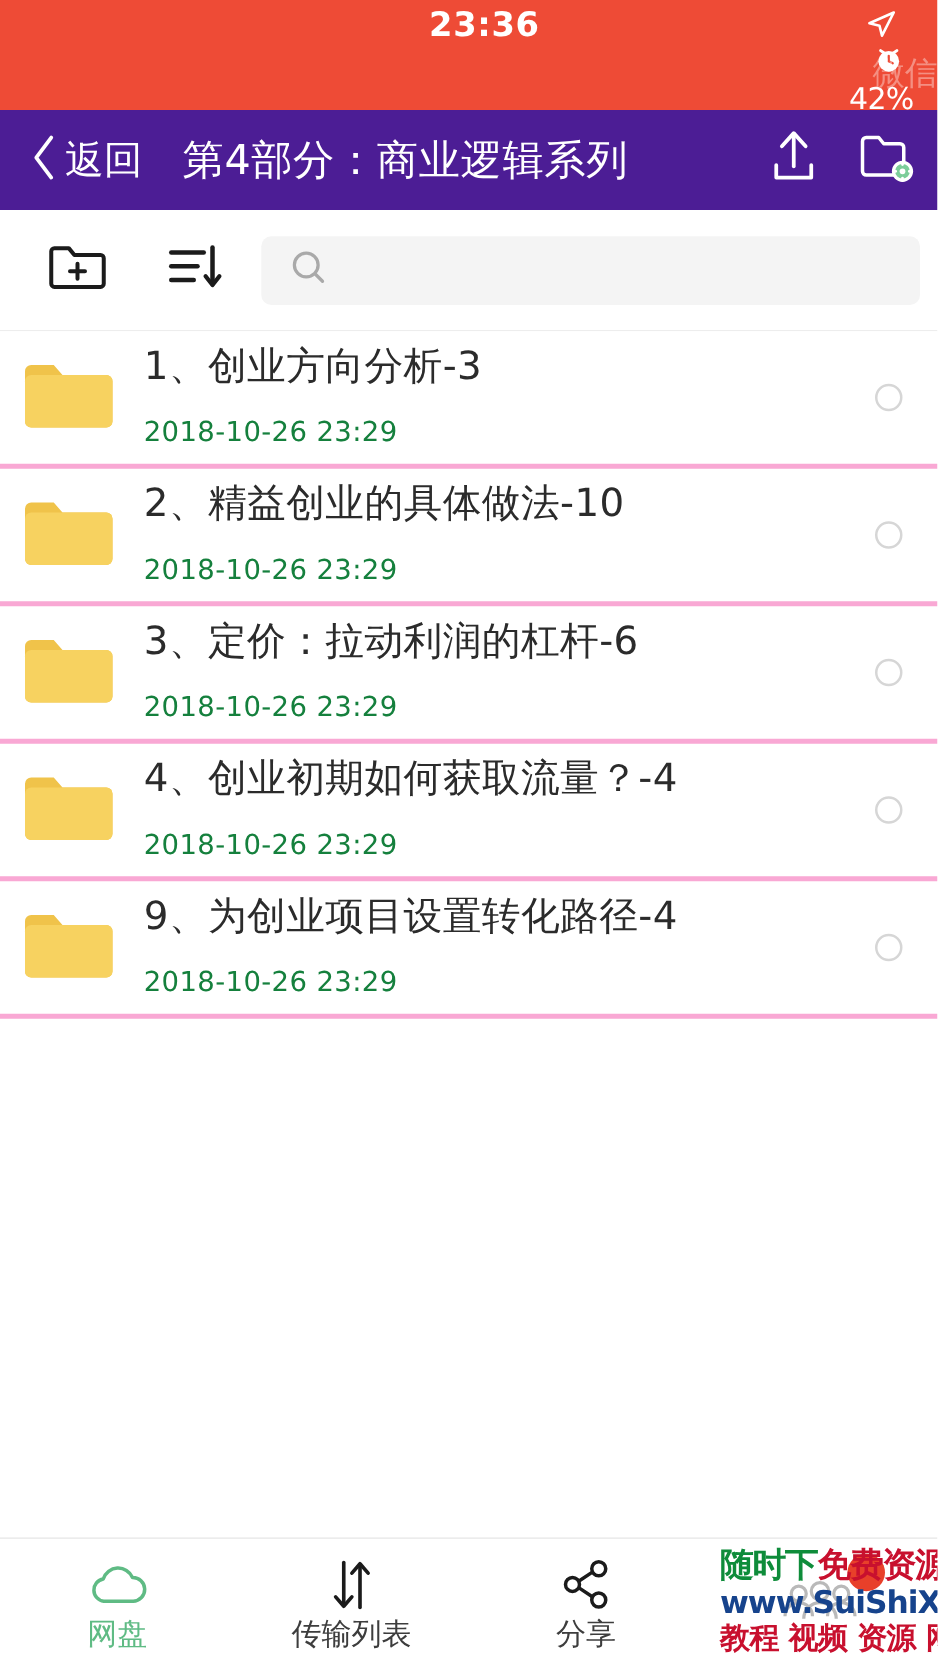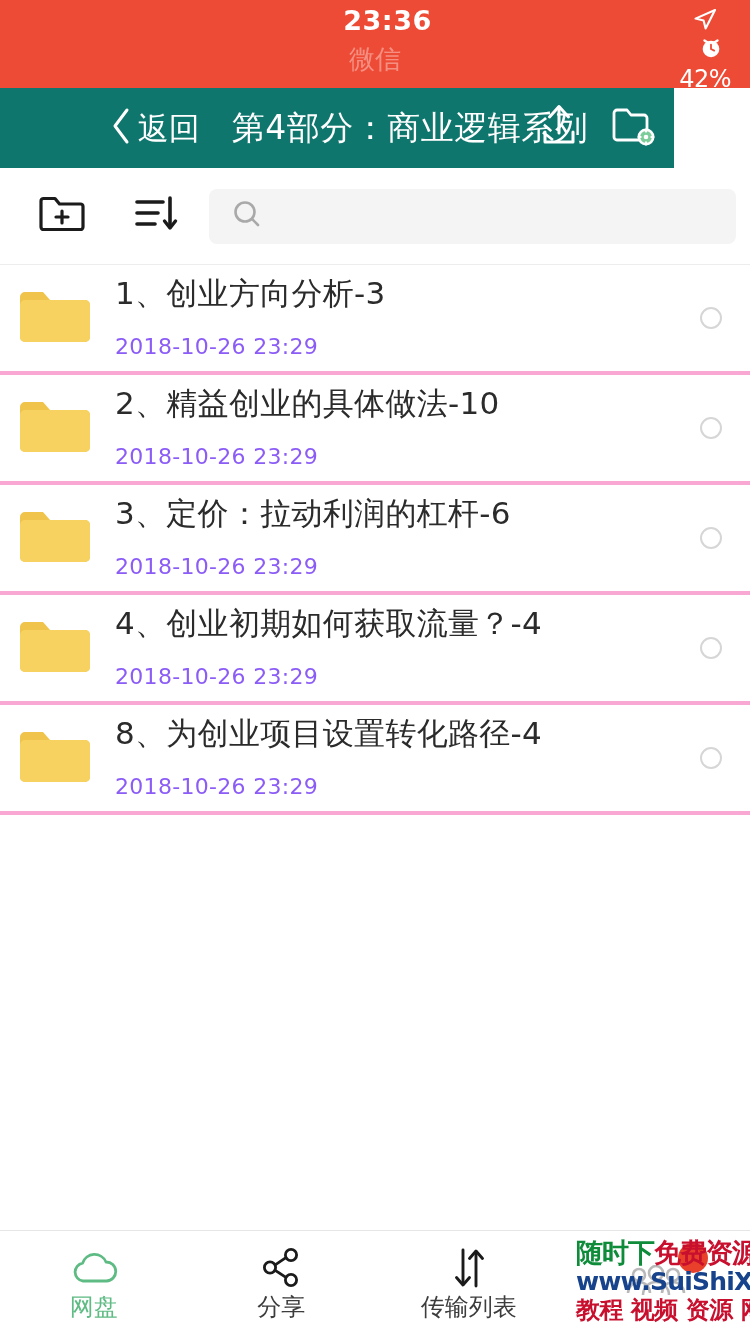--- a/index.html
+++ b/index.html
@@ -101,37 +101,36 @@
     left: 2px; top: 2px; bottom: 2px;
     width: 42%;
     background: #ffffff;
     border-radius: 2px;
   }
   .bolt { margin-left: 11px; display: block; }
   .sb-app-name {
     position: absolute;
     left: 0; right: 0;
     top: 40px;
-    text-align: center;
+    text-align: right;
     font-size: 26px;
     line-height: 38px;
     color: rgba(255,255,255,0.38);
   }
 
   
   .nav-bar {
     position: absolute;
     top: 88px; left: 0;
-    width: 674px;
+    width: 750px;
     height: 80px;
-    background: #0f766e;
+    background: #4c1d95;
     color: #ffffff;
     display: flex;
     align-items: center;
-    justify-content: center;
   }
   .nav-back {
     display: flex;
     align-items: center;
     margin-left: 24px;
     cursor: pointer;
   }
   .nav-back .chev { display: block; margin-right: 6px; }
   .nav-back .label {
     font-size: 31px;
@@ -225,21 +224,21 @@
   .file-name {
     font-size: 31px;
     line-height: 40px;
     color: #2b2b2b;
     white-space: nowrap;
     letter-spacing: 0.3px;
   }
   .file-date {
     font-size: 22px;
     line-height: 32px;
-    color: #8b5cf6;
+    color: #15803d;
     margin-top: 18px;
     letter-spacing: 0.3px;
   }
   .select-circle {
     flex: 0 0 auto;
     width: 22px;
     height: 22px;
     border: 2px solid #d6d6d6;
     border-radius: 50%;
     margin-right: 28px;
@@ -483,61 +482,61 @@
   </div>
 
   <div class="file-row">
     <span class="folder-icon">
       <svg width="76" height="66" viewBox="0 0 76 66">
         <path d="M3 14 A5 5 0 0 1 8 9 L26 9 L33 17 L68 17 A5 5 0 0 1 73 22 L73 54 A5 5 0 0 1 68 59 L8 59 A5 5 0 0 1 3 54 Z" fill="#F0C34A"></path>
         <path d="M3 22 A5 5 0 0 1 8 17 L68 17 A5 5 0 0 1 73 22 L73 54 A5 5 0 0 1 68 59 L8 59 A5 5 0 0 1 3 54 Z" fill="#F7D260"></path>
       </svg>
     </span>
     <div class="file-meta">
-      <div class="file-name">8、为创业项目设置转化路径-4</div>
+      <div class="file-name">9、为创业项目设置转化路径-4</div>
       <div class="file-date">2018-10-26 23:29</div>
     </div>
     <span class="select-circle"></span>
   </div>
 
 </div>
 
 <div class="tab-bar">
 
   <div class="tab active">
     <span class="ticon">
       <svg width="54" height="42" viewBox="0 0 54 42">
         <path d="M16 34 A9 9 0 0 1 15.6 16.2 A12.5 12.5 0 0 1 39 15 A8.6 8.6 0 0 1 39.5 34 Z" fill="none" stroke="#5FBB84" stroke-width="2.8" stroke-linejoin="round"></path>
       </svg>
     </span>
     <span class="tlabel">网盘</span>
+  </div>
+
+  <div class="tab">
+    <span class="ticon">
+      <svg width="44" height="46" viewBox="0 0 44 46">
+        <path d="M16 5 L16 39" stroke="#1b1b1b" stroke-width="2.9" stroke-linecap="round"></path>
+        <path d="M9.5 32.5 L16 40 L22.5 32.5" fill="none" stroke="#1b1b1b" stroke-width="2.9" stroke-linecap="round" stroke-linejoin="round"></path>
+        <path d="M29 41 L29 7" stroke="#1b1b1b" stroke-width="2.9" stroke-linecap="round"></path>
+        <path d="M22.5 13.5 L29 6 L35.5 13.5" fill="none" stroke="#1b1b1b" stroke-width="2.9" stroke-linecap="round" stroke-linejoin="round"></path>
+      </svg>
+    </span>
+    <span class="tlabel">传输列表</span>
   </div>
 
   <div class="tab">
     <span class="ticon">
       <svg width="46" height="44" viewBox="0 0 46 44">
         <circle cx="33" cy="9" r="5.6" fill="none" stroke="#1b1b1b" stroke-width="2.8"></circle>
         <circle cx="33" cy="34" r="5.6" fill="none" stroke="#1b1b1b" stroke-width="2.8"></circle>
         <circle cx="12" cy="21.5" r="5.6" fill="none" stroke="#1b1b1b" stroke-width="2.8"></circle>
         <path d="M17.2 18.8 L27.9 11.7 M17.2 24.3 L27.9 31.4" stroke="#1b1b1b" stroke-width="2.8" stroke-linecap="round"></path>
       </svg>
     </span>
     <span class="tlabel">分享</span>
-  </div>
-
-  <div class="tab">
-    <span class="ticon">
-      <svg width="44" height="46" viewBox="0 0 44 46">
-        <path d="M16 5 L16 39" stroke="#1b1b1b" stroke-width="2.9" stroke-linecap="round"></path>
-        <path d="M9.5 32.5 L16 40 L22.5 32.5" fill="none" stroke="#1b1b1b" stroke-width="2.9" stroke-linecap="round" stroke-linejoin="round"></path>
-        <path d="M29 41 L29 7" stroke="#1b1b1b" stroke-width="2.9" stroke-linecap="round"></path>
-        <path d="M22.5 13.5 L29 6 L35.5 13.5" fill="none" stroke="#1b1b1b" stroke-width="2.9" stroke-linecap="round" stroke-linejoin="round"></path>
-      </svg>
-    </span>
-    <span class="tlabel">传输列表</span>
   </div>
 
   <div class="tab">
     <span class="ticon">
       <svg width="66" height="42" viewBox="0 0 66 42" opacity="0.30">
         <circle cx="16" cy="13" r="6" fill="none" stroke="#1b1b1b" stroke-width="2.6"></circle>
         <circle cx="33" cy="11" r="7" fill="none" stroke="#1b1b1b" stroke-width="2.6"></circle>
         <circle cx="50" cy="13" r="6" fill="none" stroke="#1b1b1b" stroke-width="2.6"></circle>
         <path d="M5 31 A11 11 0 0 1 27 31" fill="none" stroke="#1b1b1b" stroke-width="2.6"></path>
         <path d="M20 33 A13 13 0 0 1 46 33" fill="none" stroke="#1b1b1b" stroke-width="2.6"></path>

